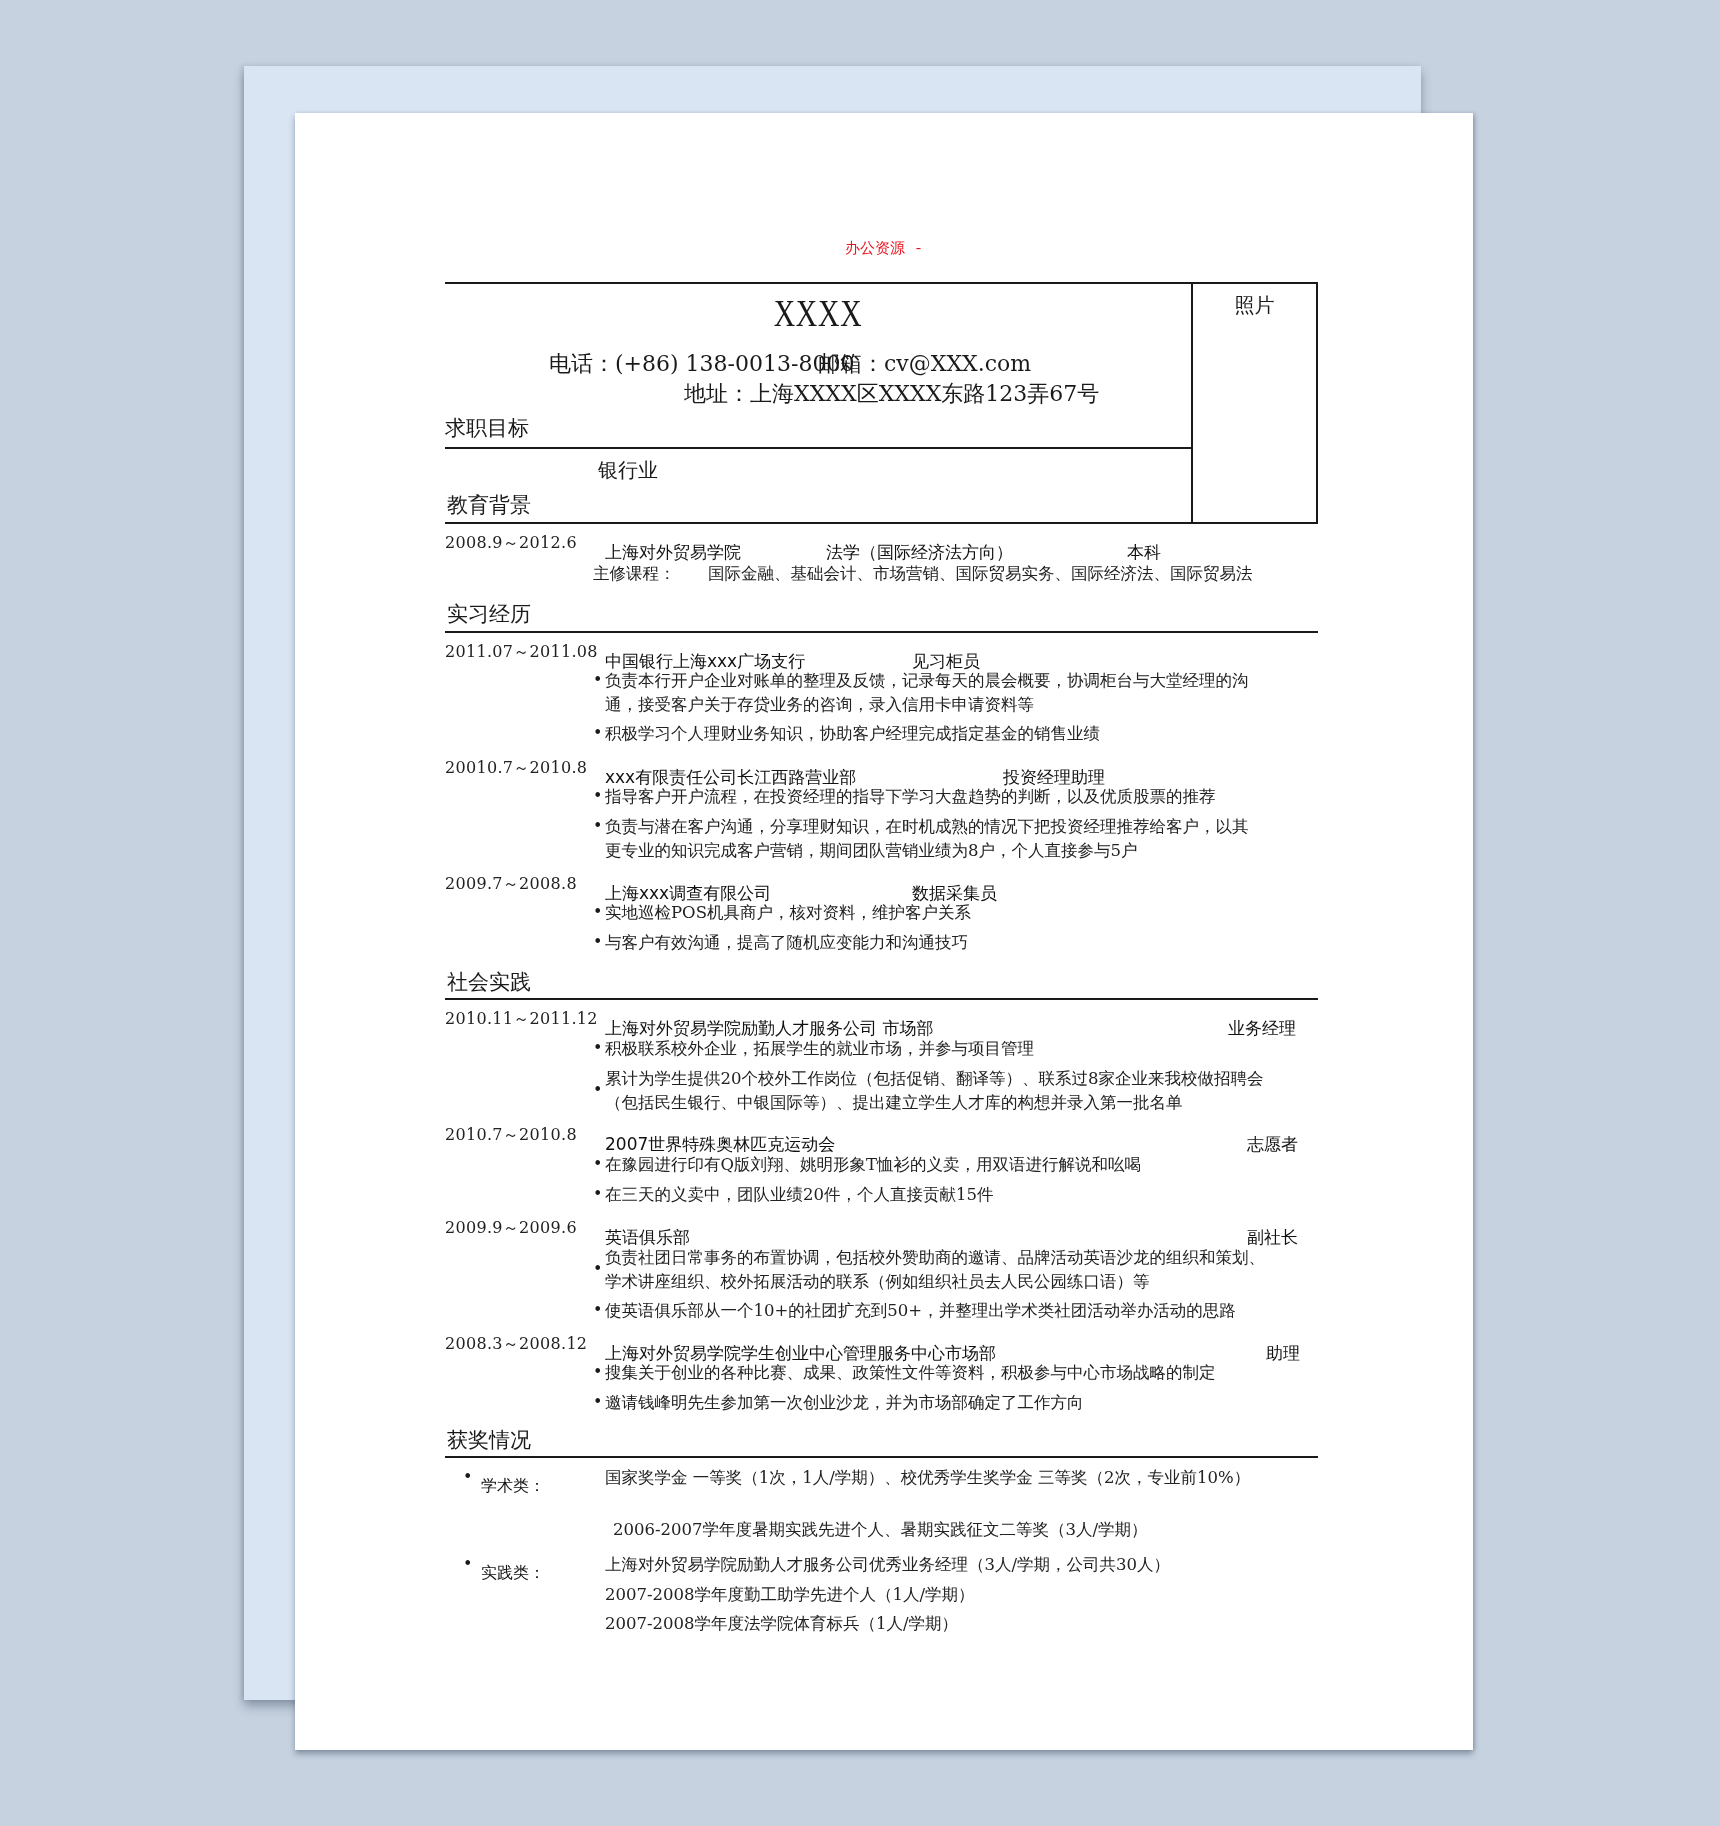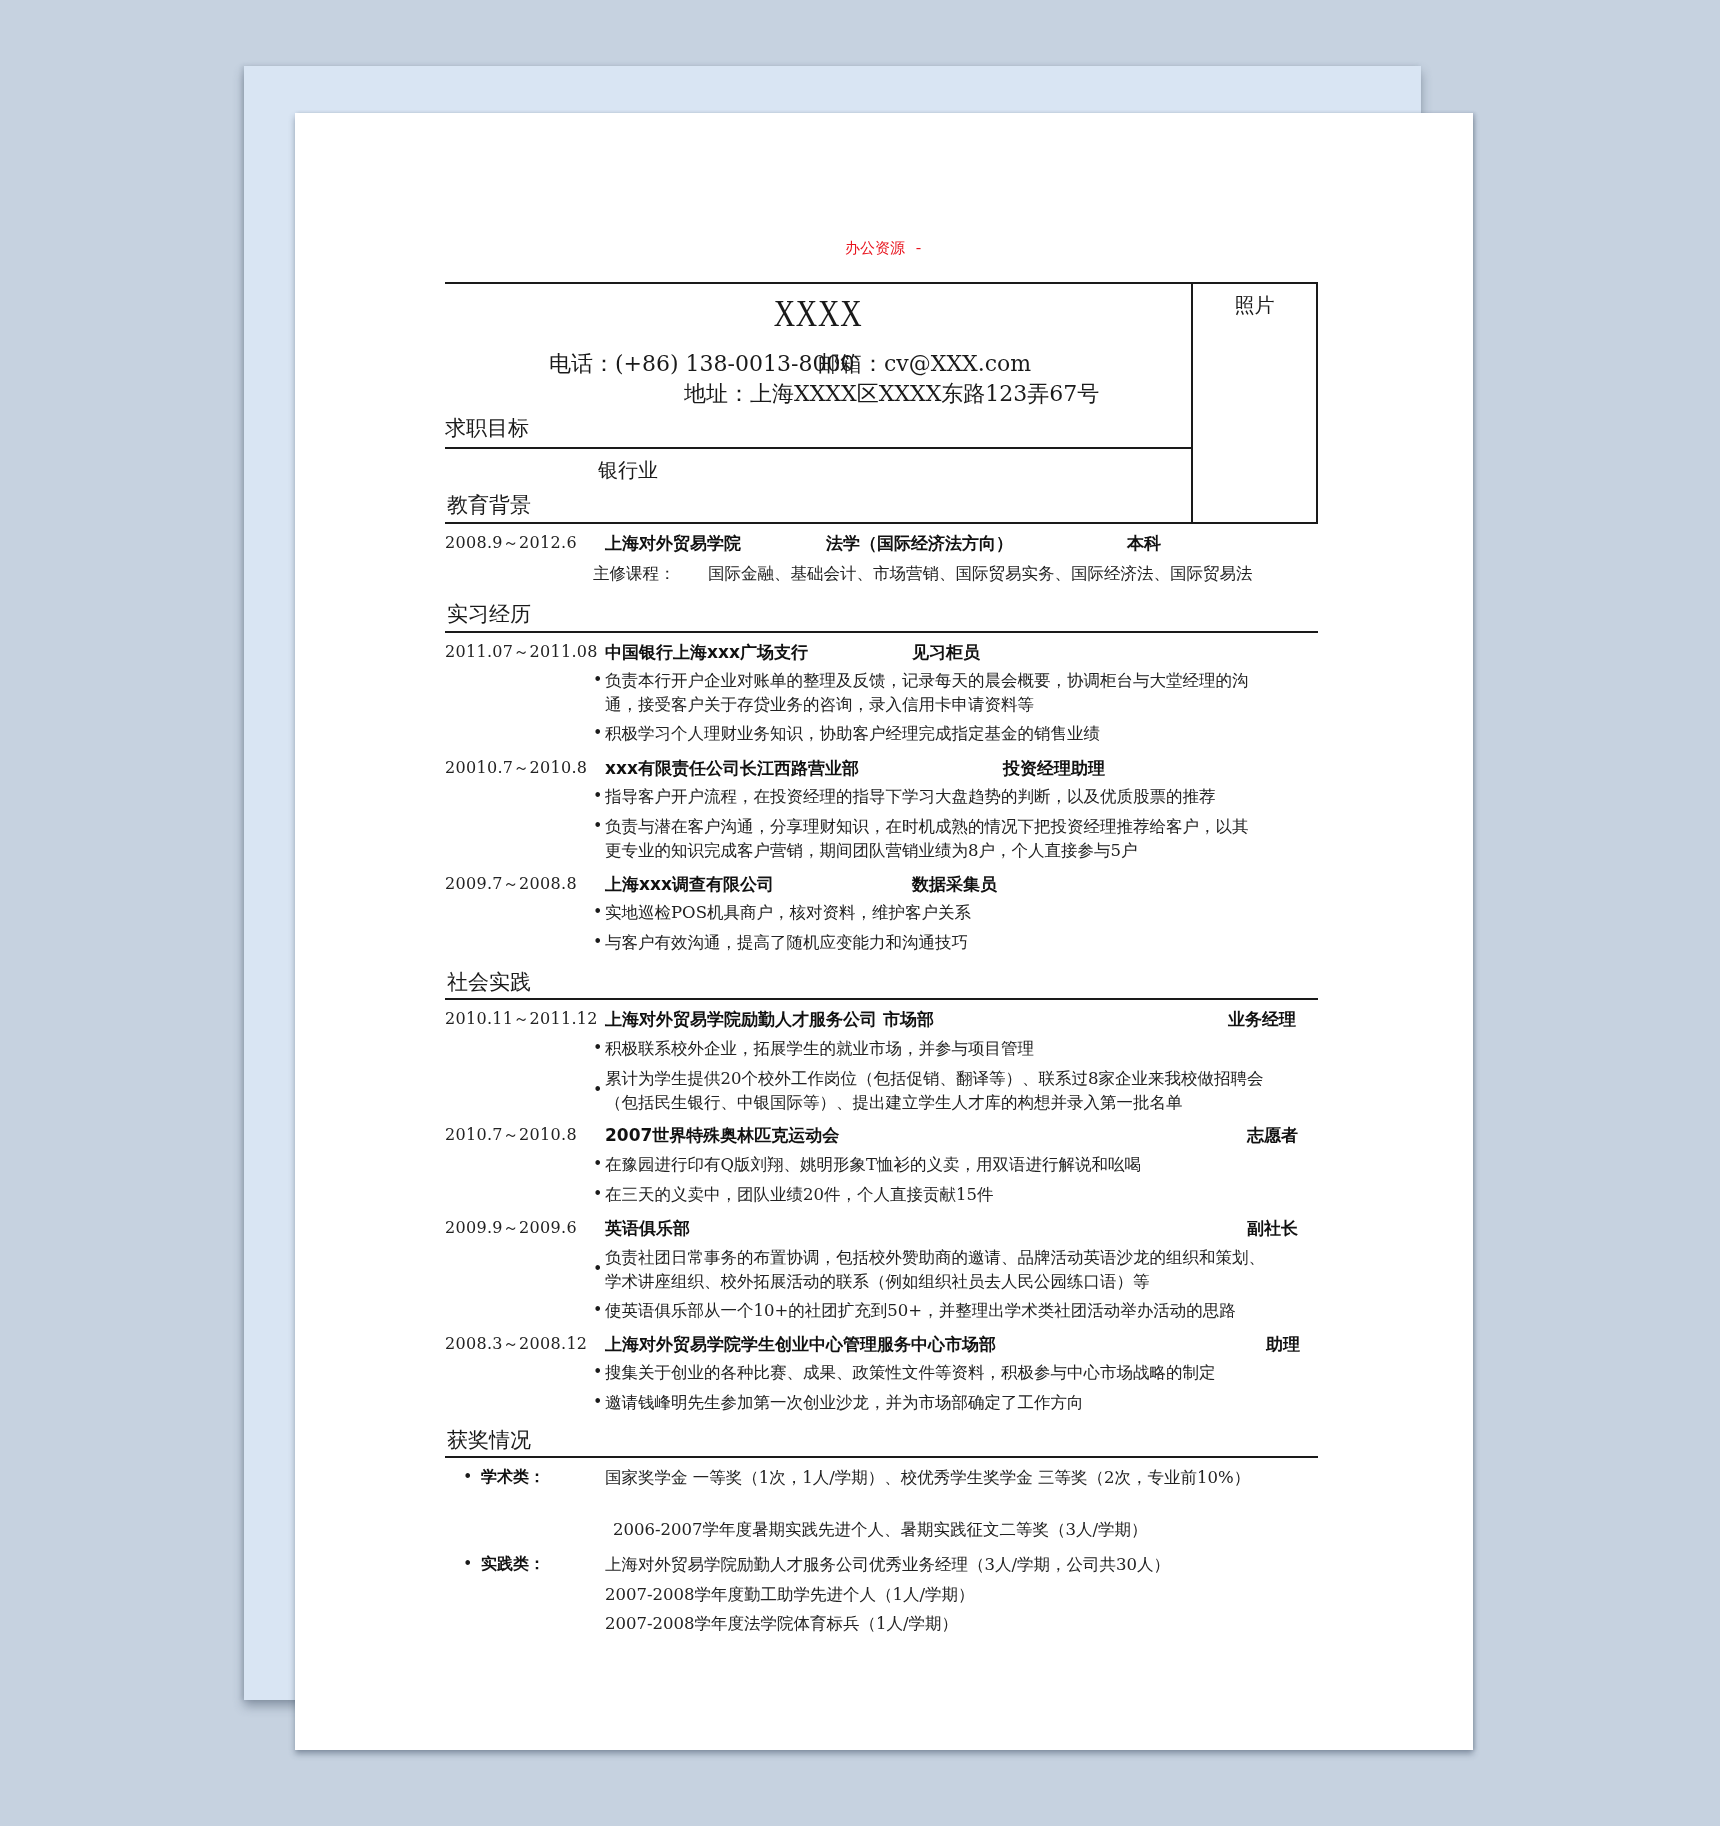--- a/index.html
+++ b/index.html
@@ -32,21 +32,21 @@
   .vline { position: absolute; width: 2px; background: #1a1a1a; }
   .name {
     left: 150px; width: 746px; top: 178px; text-align: center;
     font-size: 38px; letter-spacing: 1px; font-family: "Liberation Serif", serif;
     transform: scaleX(0.78);
   }
   .contact { font-size: 22px; }
   .photo-label { font-size: 20px; }
   .sec-title { font-size: 21px; font-family: "DejaVu Sans", sans-serif; text-align: center; }
   .date { font-size: 16px; color: #222; letter-spacing: 0.3px; }
-  .org { font-size: 17px; font-family: "DejaVu Sans", sans-serif; font-weight: bold; color: #111; }
+  .org { font-size: 17px; font-family: "DejaVu Sans", sans-serif; font-weight: normal; color: #111; margin-top: 9px; }
   .body { font-size: 16.5px; color: #222; }
   .bullet { position: absolute; font-size: 16px; }
 </style>
 </head>
 <body>
 
 <div class="back-page"></div>
 
 <div class="front-page">
 

